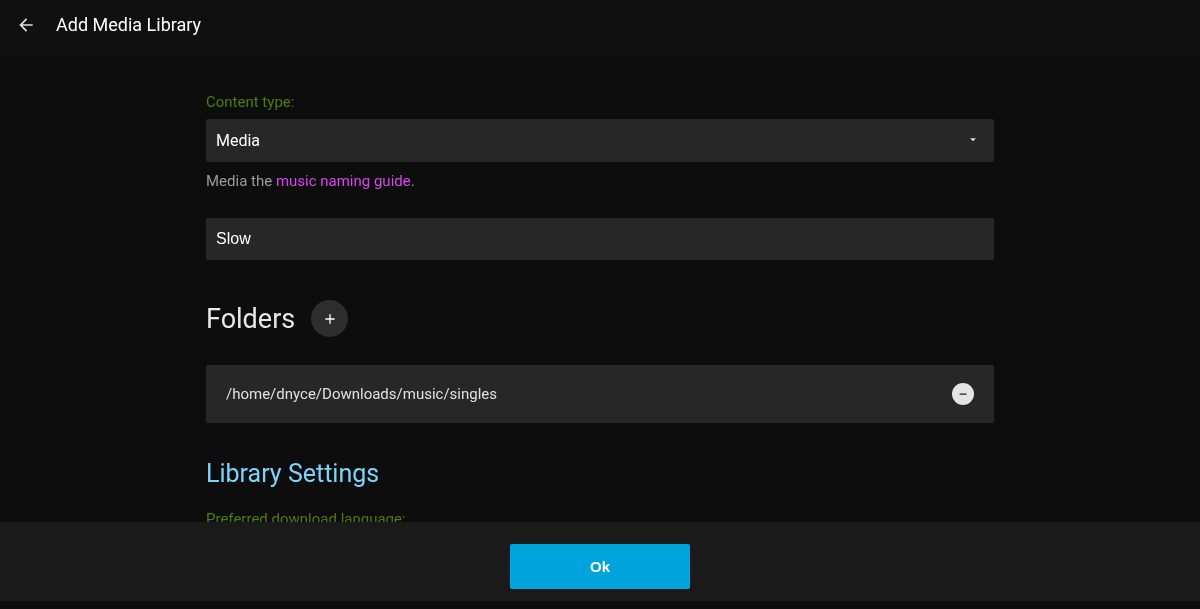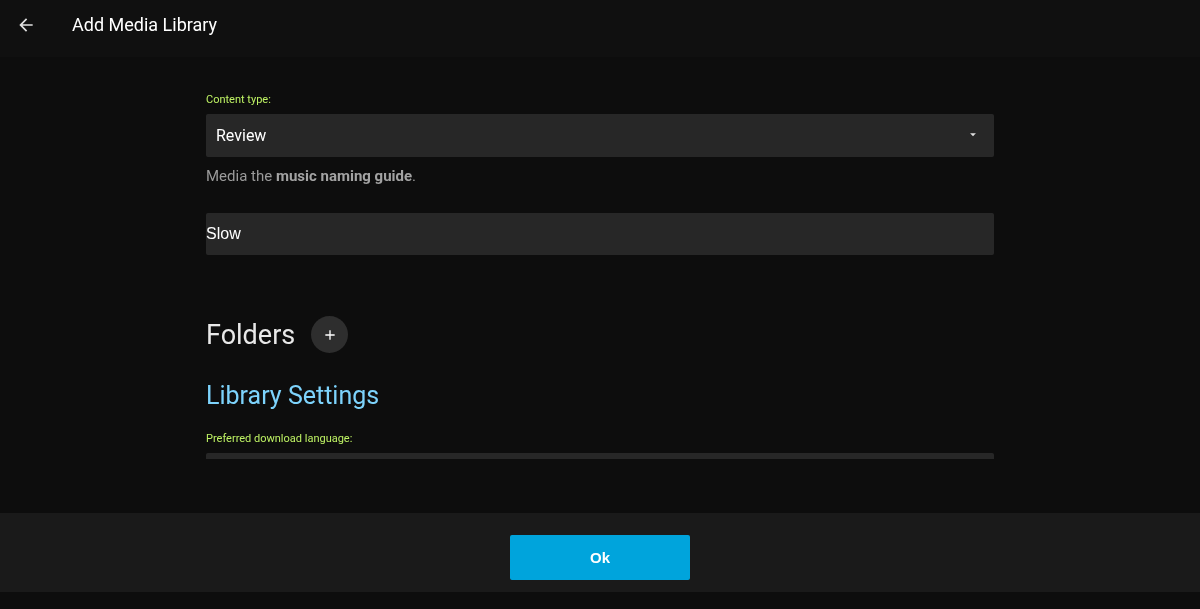--- a/index.html
+++ b/index.html
@@ -14,21 +14,21 @@
       width: 1200px;
       height: 609px;
       overflow: hidden;
       position: relative;
     }
     .header {
       background-color: #101010;
       padding: 14px 16px 22px 16px;
       display: flex;
       align-items: center;
-      gap: 36px;
+      gap: 20px;
     }
     .back-arrow {
       cursor: pointer;
       display: flex;
       align-items: center;
       justify-content: center;
     }
     .back-arrow svg {
       width: 20px;
       height: 20px;
@@ -44,22 +44,22 @@
       padding: 36px 0 0 0;
       height: calc(100% - 56px);
       overflow-y: auto;
     }
     .form-container {
       width: 788px;
       margin: 0 auto;
       padding: 0 0 100px 0;
     }
     .field-label {
-      font-size: 11px;
-      color: #bef264;
+      font-size: 15px;
+      color: #4d7c0f;
       margin-bottom: 8px;
       display: block;
       font-weight: 400;
     }
     .select-wrapper {
       position: relative;
       margin-bottom: 10px;
     }
     .select-input {
       width: 100%;
@@ -82,40 +82,39 @@
       width: 14px;
       height: 14px;
       fill: #e0e0e0;
     }
     .helper-text {
       font-size: 15px;
       color: #9a9a9a;
       margin-bottom: 28px;
     }
     .helper-link {
-      color: #a3a3a3;
-      font-weight: 700;
+      color: #d946ef;
+      font-weight: 400;
       cursor: pointer;
     }
     .text-input {
       width: 100%;
       background-color: #272727;
       border: none;
       color: #ffffff;
       font-size: 16px;
-      padding: 12px 0;
+      padding: 12px 10px;
       border-radius: 2px;
       margin-bottom: 40px;
     }
     .section-header {
       display: flex;
       align-items: center;
       gap: 16px;
       margin-bottom: 28px;
-      margin-top: 21px;
     }
     .section-title {
       font-size: 27px;
       font-weight: 400;
       color: #e8e8e8;
     }
     .section-title-lg {
       font-size: 25px;
       font-weight: 400;
       color: #7dd3fc;
@@ -158,21 +157,21 @@
       align-items: center;
       justify-content: center;
       cursor: pointer;
     }
     .remove-button svg {
       width: 12px;
       height: 12px;
     }
     .footer {
       position: absolute;
-      bottom: 17px;
+      bottom: 8px;
       left: 0;
       right: 0;
       background-color: #1a1a1a;
       padding: 22px 0 12px 0;
       display: flex;
       justify-content: center;
     }
     .ok-button {
       background-color: #00a4dc;
       color: #ffffff;
@@ -201,21 +200,21 @@
     </svg>
   </div>
   <div class="header-title">Add Media Library</div>
 </div>
 
 <div class="content">
   <div class="form-container">
 
     <label class="field-label">Content type:</label>
     <div class="select-wrapper">
-      <div class="select-input">Review</div>
+      <div class="select-input">Media</div>
       <div class="select-chevron">
         <svg viewBox="0 0 24 24">
             <path d="M7 10l5 5 5-5z"></path>
           </svg>
       </div>
     </div>
     <div class="helper-text">
       <span>Media the </span><span class="helper-link">music naming guide</span><span>.</span>
     </div>
 
@@ -223,20 +222,28 @@
 
     <div class="section-header">
       <div class="section-title">Folders</div>
       <div class="add-button">
         <svg viewBox="0 0 24 24">
           <path d="M19 13h-6v6h-2v-6H5v-2h6V5h2v6h6v2z"></path>
         </svg>
       </div>
     </div>
 
+    <div class="folder-item">
+      <div class="folder-path">/home/dnyce/Downloads/music/singles</div>
+      <div class="remove-button">
+        <svg viewBox="0 0 24 24">
+          <rect x="5" y="11" width="14" height="2.5" fill="#202020"></rect>
+        </svg>
+      </div>
+    </div>
 
     <div class="section-title-lg">Library Settings</div>
 
     <label class="field-label">Preferred download language:</label>
     <div class="partial-input"></div>
 
   </div>
 </div>
 
 <div class="footer">

